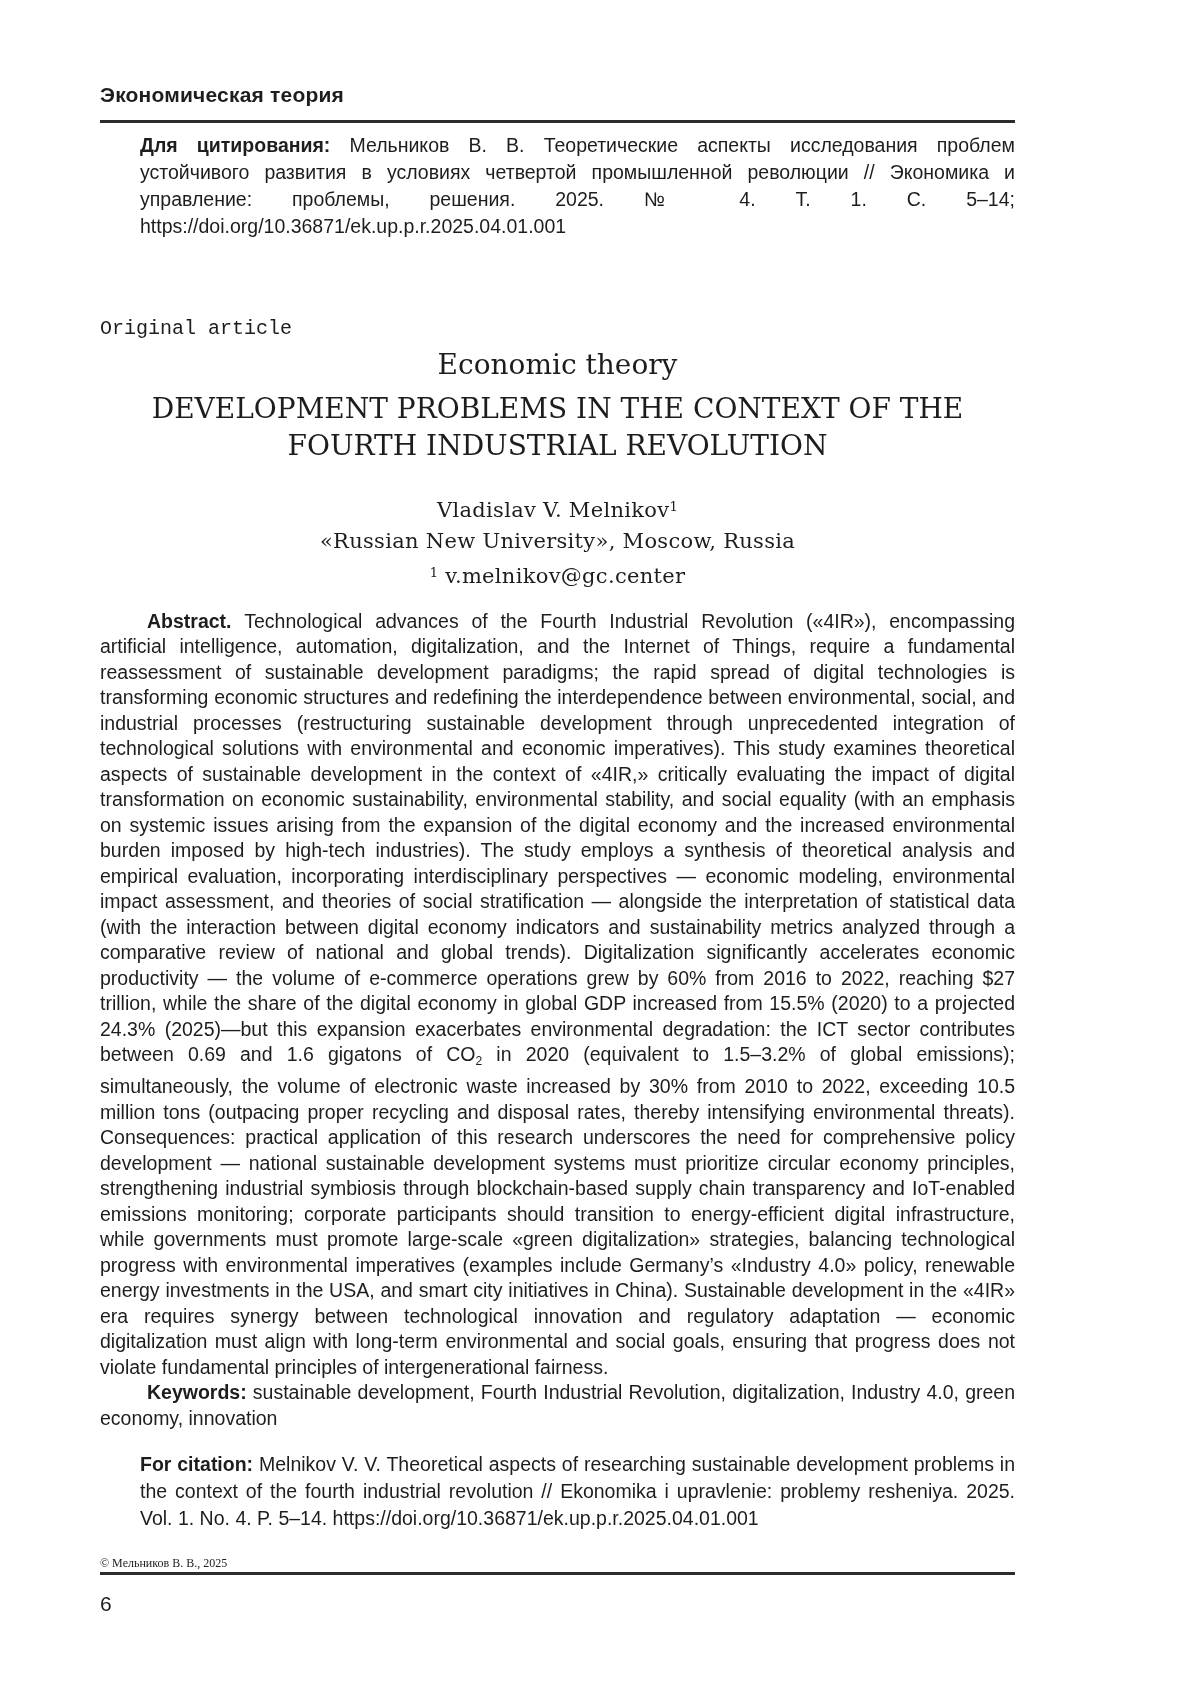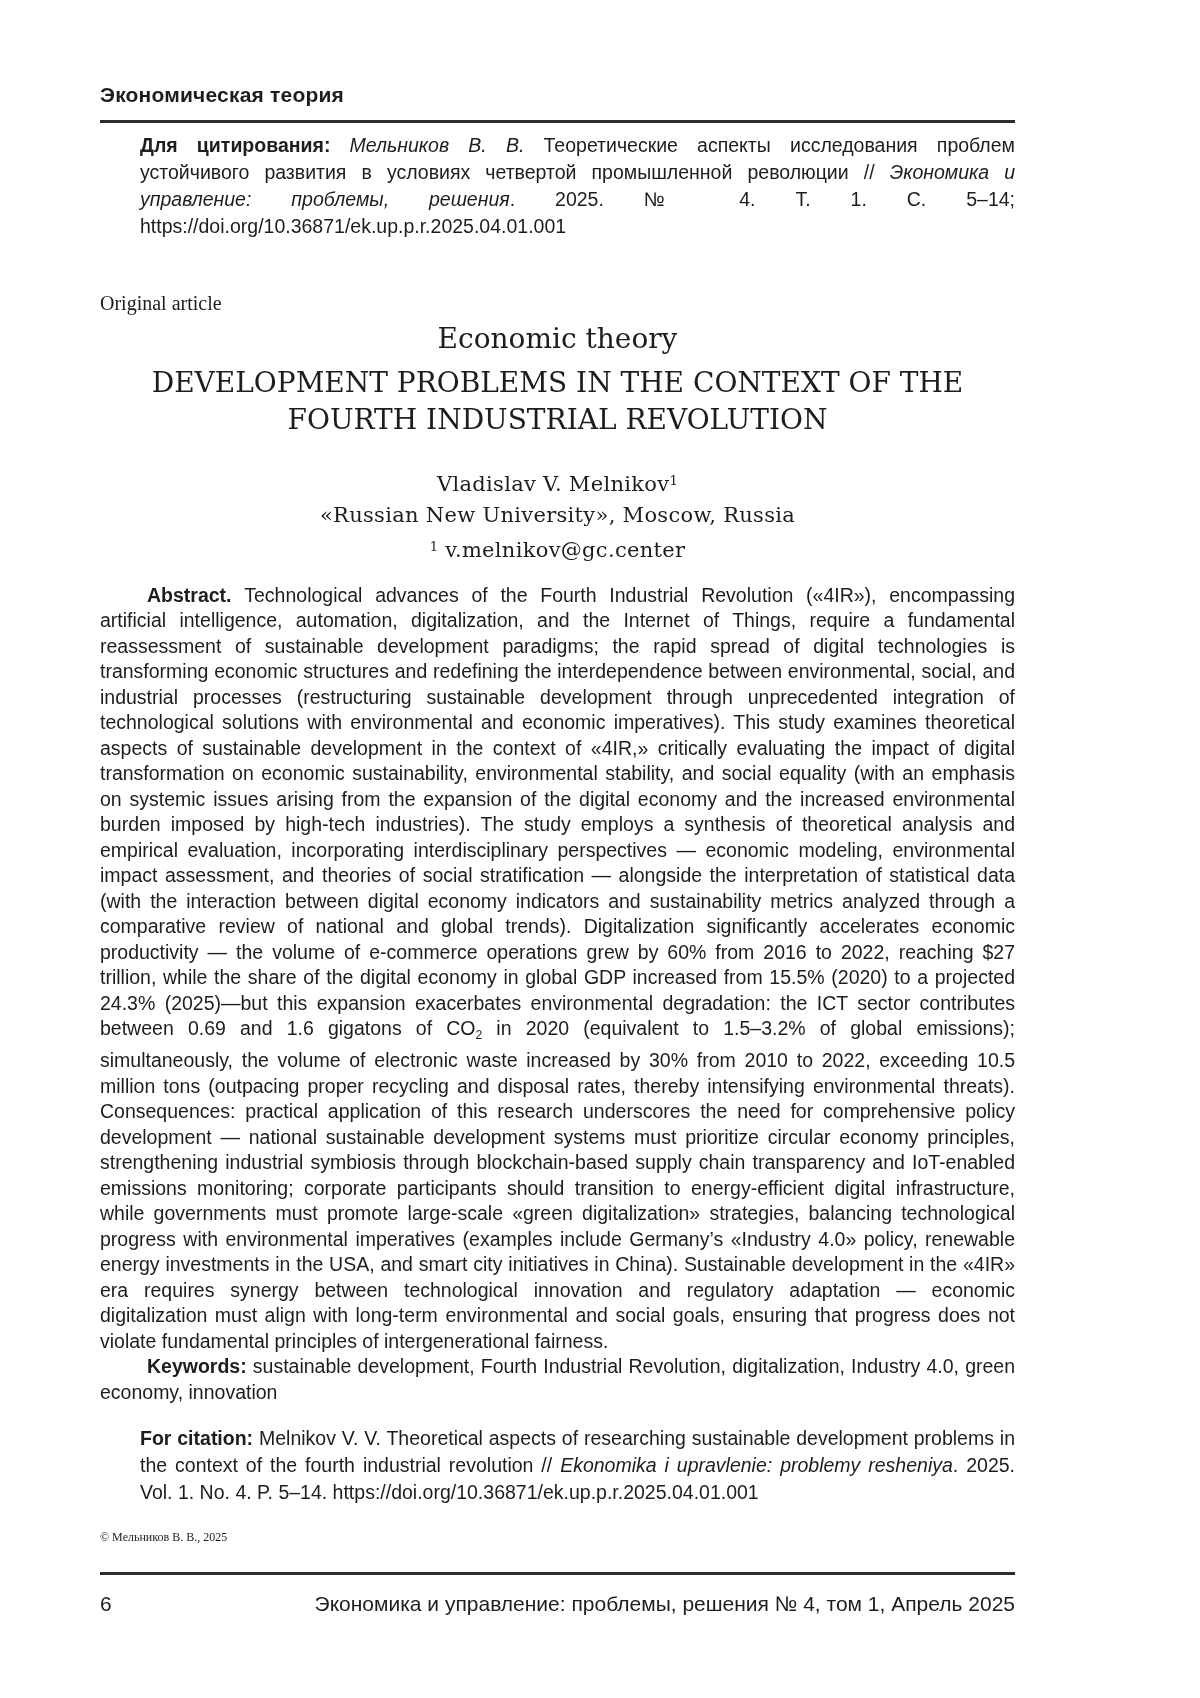--- a/index.html
+++ b/index.html
@@ -30,22 +30,22 @@
   .citation-block {
     margin-left: 40px;
     font-size: 19.5px;
     line-height: 27px;
     text-align: justify;
   }
   .citation-ru { margin-top: 9px; }
   .citation-en { margin-top: 13px; }
 
   .article-type {
-    margin-top: 50px;
-    font-family: Liberation Serif, serif;
+    margin-top: 76px;
+    font-family: Liberation Mono, monospace;
     font-size: 20px;
     line-height: 26px;
   }
   .section-en {
     margin-top: 6px;
     text-align: center;
     font-family: "DejaVu Serif", serif;
     font-size: 28px;
     line-height: 34px;
   }
@@ -88,21 +88,21 @@
   .footer-row {
     display: flex;
     justify-content: space-between;
     align-items: baseline;
     margin-top: 17px;
     font-size: 21px;
     line-height: 24px;
   }
 
   .seg-b  { font-weight: 700; }
-  .seg-i  { font-style: italic; }
+  .seg-i  { }
   .seg-sub { font-size: 0.62em; vertical-align: -0.3em; }
   .seg-sup { font-size: 0.62em; vertical-align: 0.45em; }
 </style>
 </head>
 <body>
 
 <div class="page">
   <div class="content">
 
     <div class="section-ru">Экономическая теория</div>
@@ -132,16 +132,15 @@
 
     <p class="citation-block citation-en"><span class="seg-b">For citation: </span><span>Melnikov V. V. Theoretical aspects of researching sustainable development problems in the context of the fourth industrial revolution // </span><span class="seg-i">Ekonomika i upravlenie: problemy resheniya</span><span>. 2025. Vol. 1. No. 4. P. 5–14. https://doi.org/10.36871/ek.up.p.r.2025.04.01.001</span></p>
 
     <div class="copyright">© Мельников В. В., 2025</div>
   </div>
 
   <div class="footer">
     <hr class="footer-rule">
     <div class="footer-row">
       <span>6</span>
-      <span>Экономика и управление: проблемы, решения № 4, том 1, Апрель 2025</span>
     </div>
   </div>
 </div>
 
 </body></html>

